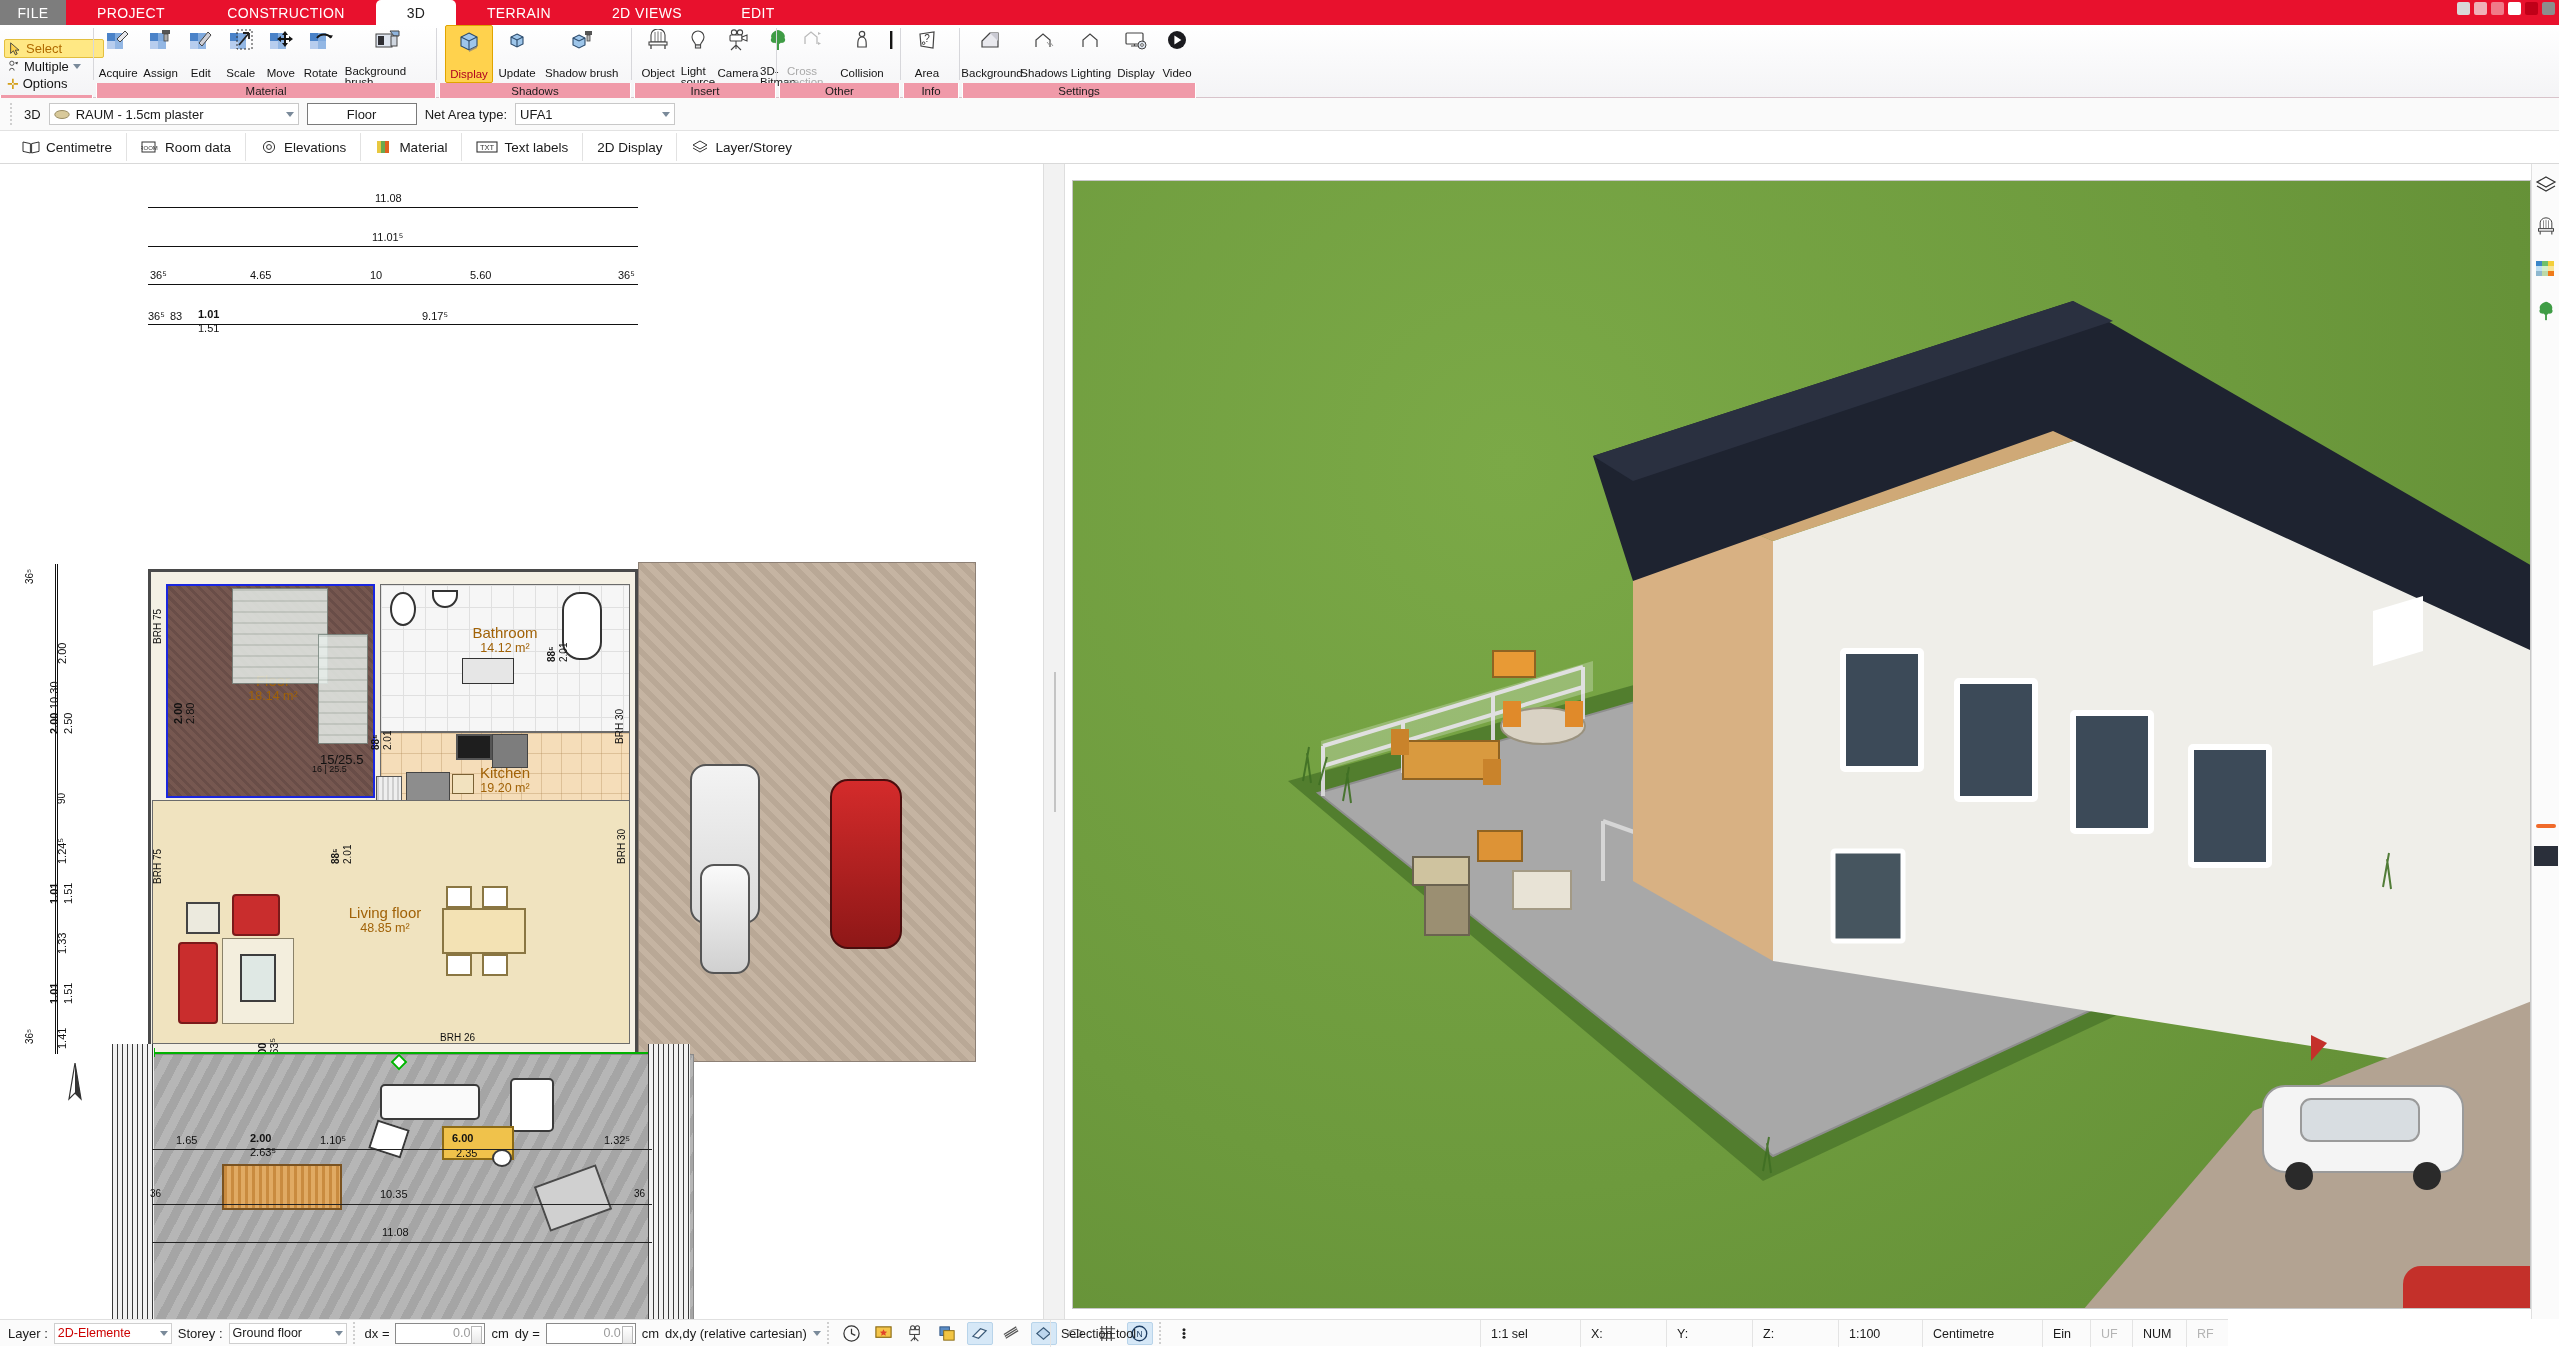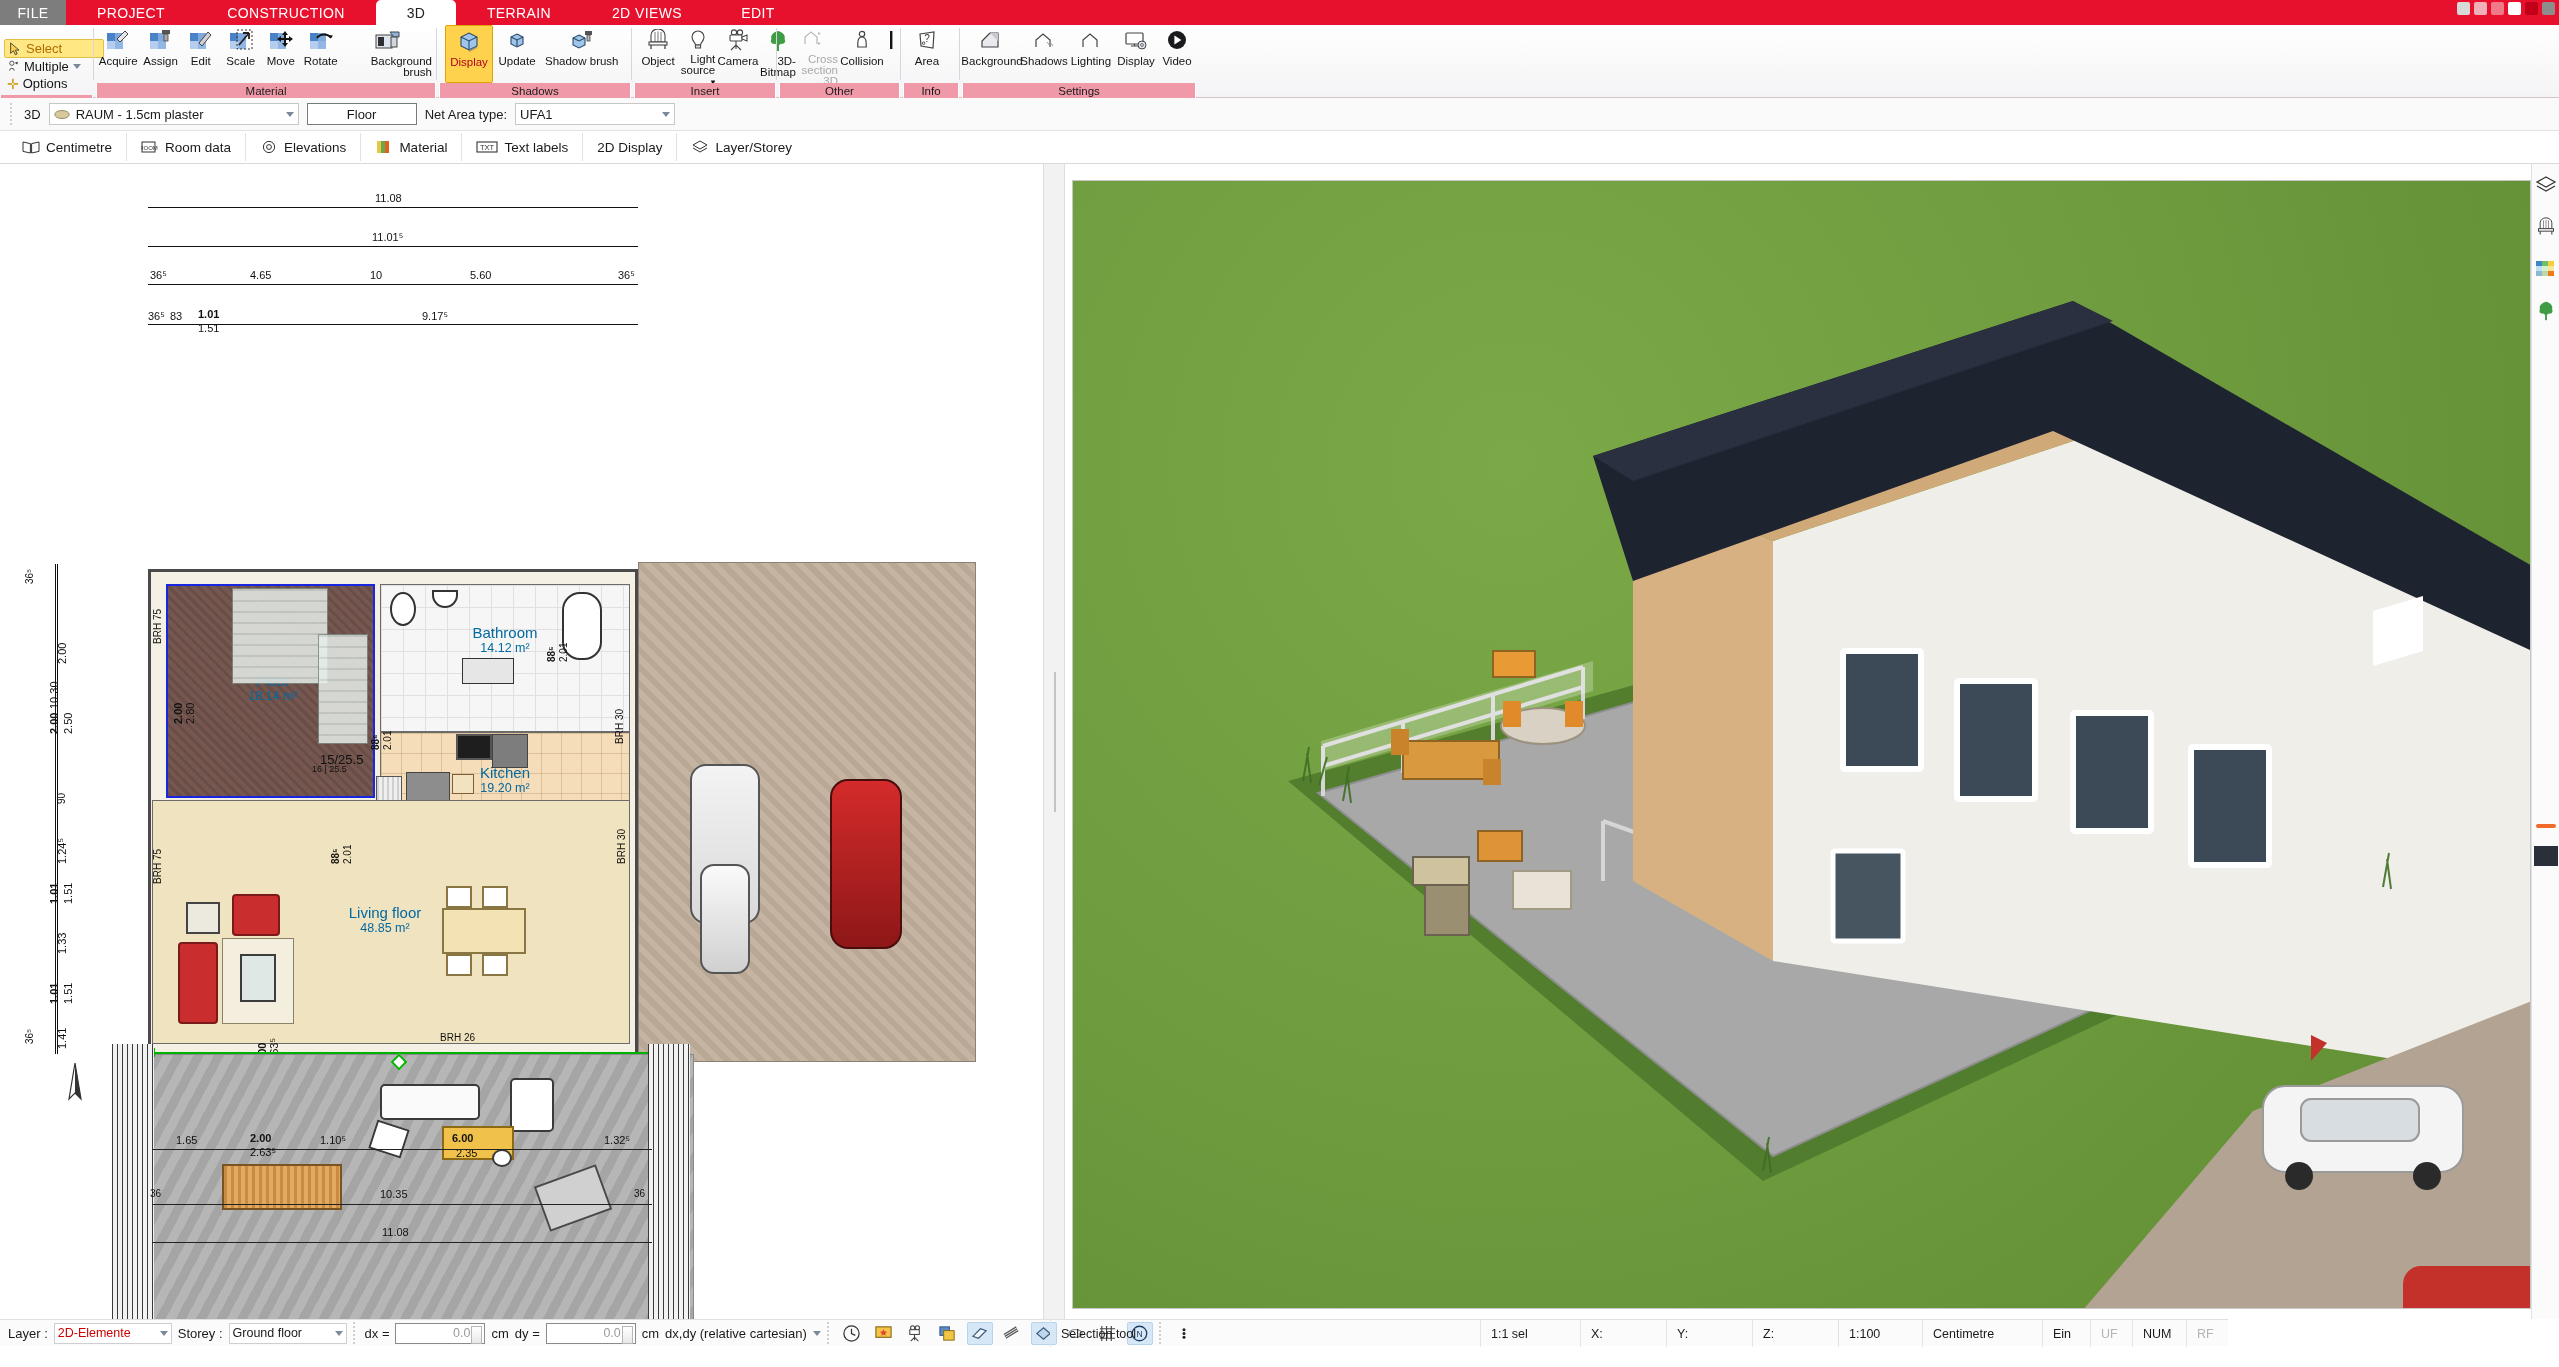--- a/index.html
+++ b/index.html
@@ -35,21 +35,21 @@
   .rgroup { position:absolute; top:0; height:73px; }
   .rgroup .gitems { display:flex; height:58px; }
   .gsep { position:absolute; top:3px; width:1px; height:52px; background:#d7d7db; }
   .gcap { position:absolute; bottom:0; height:15px; left:0; right:0;
      background:#f09aa9; color:#1a1a1a; font-size:11.5px;
      display:flex; align-items:center; justify-content:center;
      border-left:1px solid #fff; border-right:1px solid #fff; }
 
   .btn { display:flex; flex-direction:column; align-items:center; justify-content:flex-start;
      padding:3px 4px 0 4px; min-width:40px; cursor:default; }
-  .btn .lbl { font-size:11.5px; line-height:11px; text-align:right; margin-top:2px; color:#141414; }
+  .btn .lbl { font-size:11.5px; line-height:11px; text-align:left; margin-top:14px; color:#141414; }
   .btn.active { background:#ffd24d; border:1px solid #e0a400; border-radius:2px; }
   .btn.active .lbl { color:#b00020; }
   .btn.disabled .lbl { color:#a9a9a9; }
   .ico { height:26px; display:flex; align-items:center; justify-content:center; }
 
   
   .selgroup { position:absolute; left:4px; top:2px; width:112px; }
   .selbtn { display:flex; align-items:center; gap:4px; font-size:13px;
      background:#ffe884; border:1px solid #e3bf3f; border-radius:2px;
      padding:1px 6px 1px 3px; width:100px; }
@@ -114,21 +114,21 @@
   .sb-right { position:absolute; right:0; top:0; height:27px; display:flex; align-items:center; font-size:12.5px; }
   .sbcell { padding:0 10px; height:27px; display:flex; align-items:center;
      border-left:1px solid #e4e4e4; white-space:nowrap; }
   .sbcell.dim { color:#b4b4b4; }
 
   
   .dimline { position:absolute; background:#111; }
   .dimtxt { position:absolute; font-size:11px; color:#111; font-family:"Liberation Sans",sans-serif;
      background:transparent; white-space:nowrap; }
   .dimtxt.vert { transform:rotate(-90deg); transform-origin:left top; }
-  .room-label { position:absolute; text-align:center; color:#0369a1; white-space:nowrap; }
+  .room-label { position:absolute; text-align:center; color:#a16207; white-space:nowrap; }
   .room-label .nm { font-size:15px; }
   .room-label .ar { font-size:12.5px; }
   .wallbox { position:absolute; border:2px solid #555; background:#efeade; }
   .selbox { position:absolute; border:2px solid #1a27e0; }
   .greenbox { position:absolute; border:2px solid #00b200; }
   .hatch-floor { position:absolute;
      background:repeating-linear-gradient(45deg,#5d3f3a 0 3px,#6b4a43 3px 7px); opacity:.92; }
 </style>
 </head>
 <body>

